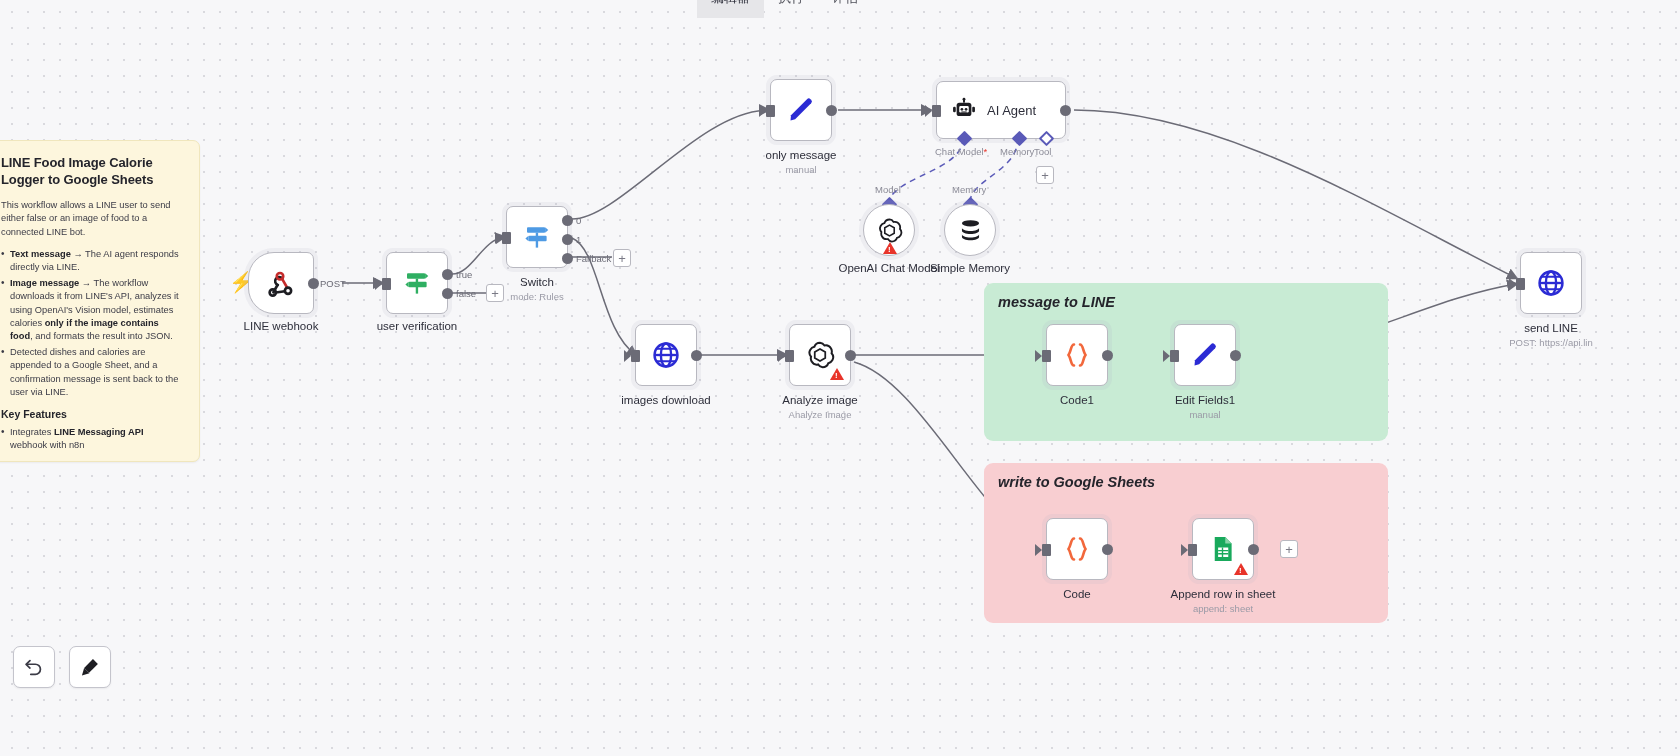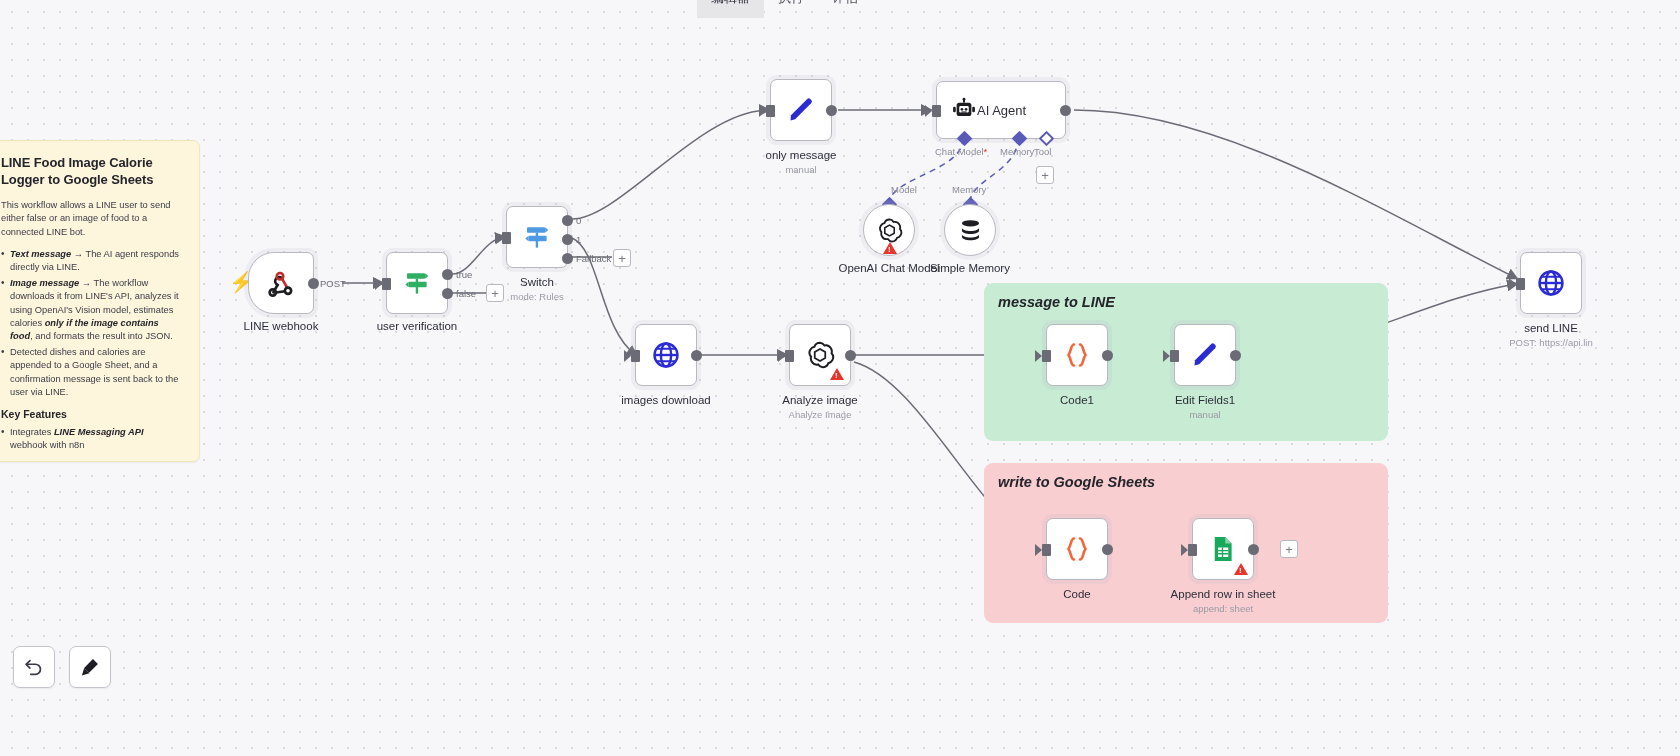--- a/index.html
+++ b/index.html
@@ -47,21 +47,21 @@
   #sticky p { font-size: 9.3px; line-height: 1.42; color: #3b3b46; margin-bottom: 9px; }
   #sticky ul { list-style: none; margin-bottom: 9px; }
   #sticky li {
     font-size: 9.3px; line-height: 1.42; color: #3b3b46;
     padding-left: 9px; position: relative; margin-bottom: 3px;
   }
   #sticky li::before {
     content: "•"; position: absolute; left: 0px; top: -1px; font-size: 10px;
   }
   #sticky h2 { font-size: 10.5px; font-weight: 700; color: #24242b; margin-bottom: 6px; }
-  #sticky b { font-weight: 700; color: #24242b; font-style: italic; }
+  #sticky b { font-weight: 700; color: #24242b; }
   
   .group {
     position: absolute; border-radius: 9px; font-style: italic;
   }
   .group-label {
     position: absolute; left: 14px; top: 11px;
     font-size: 14.5px; font-weight: 600; color: #24242b;
   }
   #group-line  { left: 984px; top: 283px; width: 404px; height: 158px; background: #c8ebd4; }
   #group-sheet { left: 984px; top: 463px; width: 404px; height: 160px; background: #f8ced1; }
@@ -69,21 +69,21 @@
   .node { position: absolute; }
   .nbox {
     position: relative;
     background: #fff;
     border: 1.4px solid #b8b8c0;
     border-radius: 7px;
     display: flex; align-items: center; justify-content: center;
     box-shadow: 0 0 0 4px rgba(180,180,195,.14);
   }
   .nbox.sq { width: 62px; height: 62px; }
-  .nbox.wide { width: 130px; height: 58px; justify-content: flex-start; padding-left: 14px; }
+  .nbox.wide { width: 130px; height: 58px; gap: 10px; justify-content: flex-start; padding-left: 14px; }
   .nbox.trig { border-radius: 26px 7px 7px 26px; width: 66px; height: 62px; }
   .nlabel {
     position: absolute; left: 50%; transform: translateX(-50%);
     white-space: nowrap; text-align: center;
     font-size: 11.5px; color: #2d2e3a; font-weight: 400;
   }
   .nsub {
     position: absolute; left: 50%; transform: translateX(-50%);
     white-space: nowrap; 
     font-size: 9.5px; color: #9a9aa6;
@@ -326,21 +326,21 @@
     </div>
     <div class="conn-label" style="left:-1px; top:65px;">
       <span>Chat Model</span><span style="color:#e8342a">*</span>
     </div>
     <div class="conn-label" style="left:64px; top:65px;">Memory</div>
     <div class="conn-label" style="left:98px; top:65px;">Tool</div>
     <div class="plus-btn" style="left:100px; top:85px;">+</div>
   </div>
 
   <div class="node" style="left:863px; top:204px;">
-    <div class="conn-label" style="left:28px; top:-20px;">Model</div>
+    <div class="conn-label" style="left:12px; top:-20px;">Model</div>
     <div class="diamond" style="left:21px; top:-5px;"></div>
     <div class="rnode">
       <svg class="ico" width="27" height="27" viewBox="0 0 24 24">
         <path d="M12 2.2c-2.1 0-3.9 1.35-4.55 3.25a4.78 4.78 0 0 0-3.2 2.32 4.8 4.8 0 0 0 .6 5.62 4.8 4.8 0 0 0 .52 3.9 4.8 4.8 0 0 0 5.17 2.3A4.79 4.79 0 0 0 14.1 21.8c2.1 0 3.95-1.35 4.6-3.28a4.8 4.8 0 0 0 3.17-2.32 4.8 4.8 0 0 0-.6-5.6 4.8 4.8 0 0 0-.5-3.9A4.8 4.8 0 0 0 15.6 4.4 4.78 4.78 0 0 0 12 2.2z" fill="none" stroke="#1d1d22" stroke-width="1.6"></path>
         <path d="M12 7.2 L16.2 9.6 L16.2 14.4 L12 16.8 L7.8 14.4 L7.8 9.6 z" fill="none" stroke="#1d1d22" stroke-width="1.4"></path>
       </svg>
       <div class="warn" style="left:19px; bottom:1px;"></div>
     </div>
     <div class="nlabel" style="left:26px; top:58px;">OpenAI Chat Model</div>
   </div>

